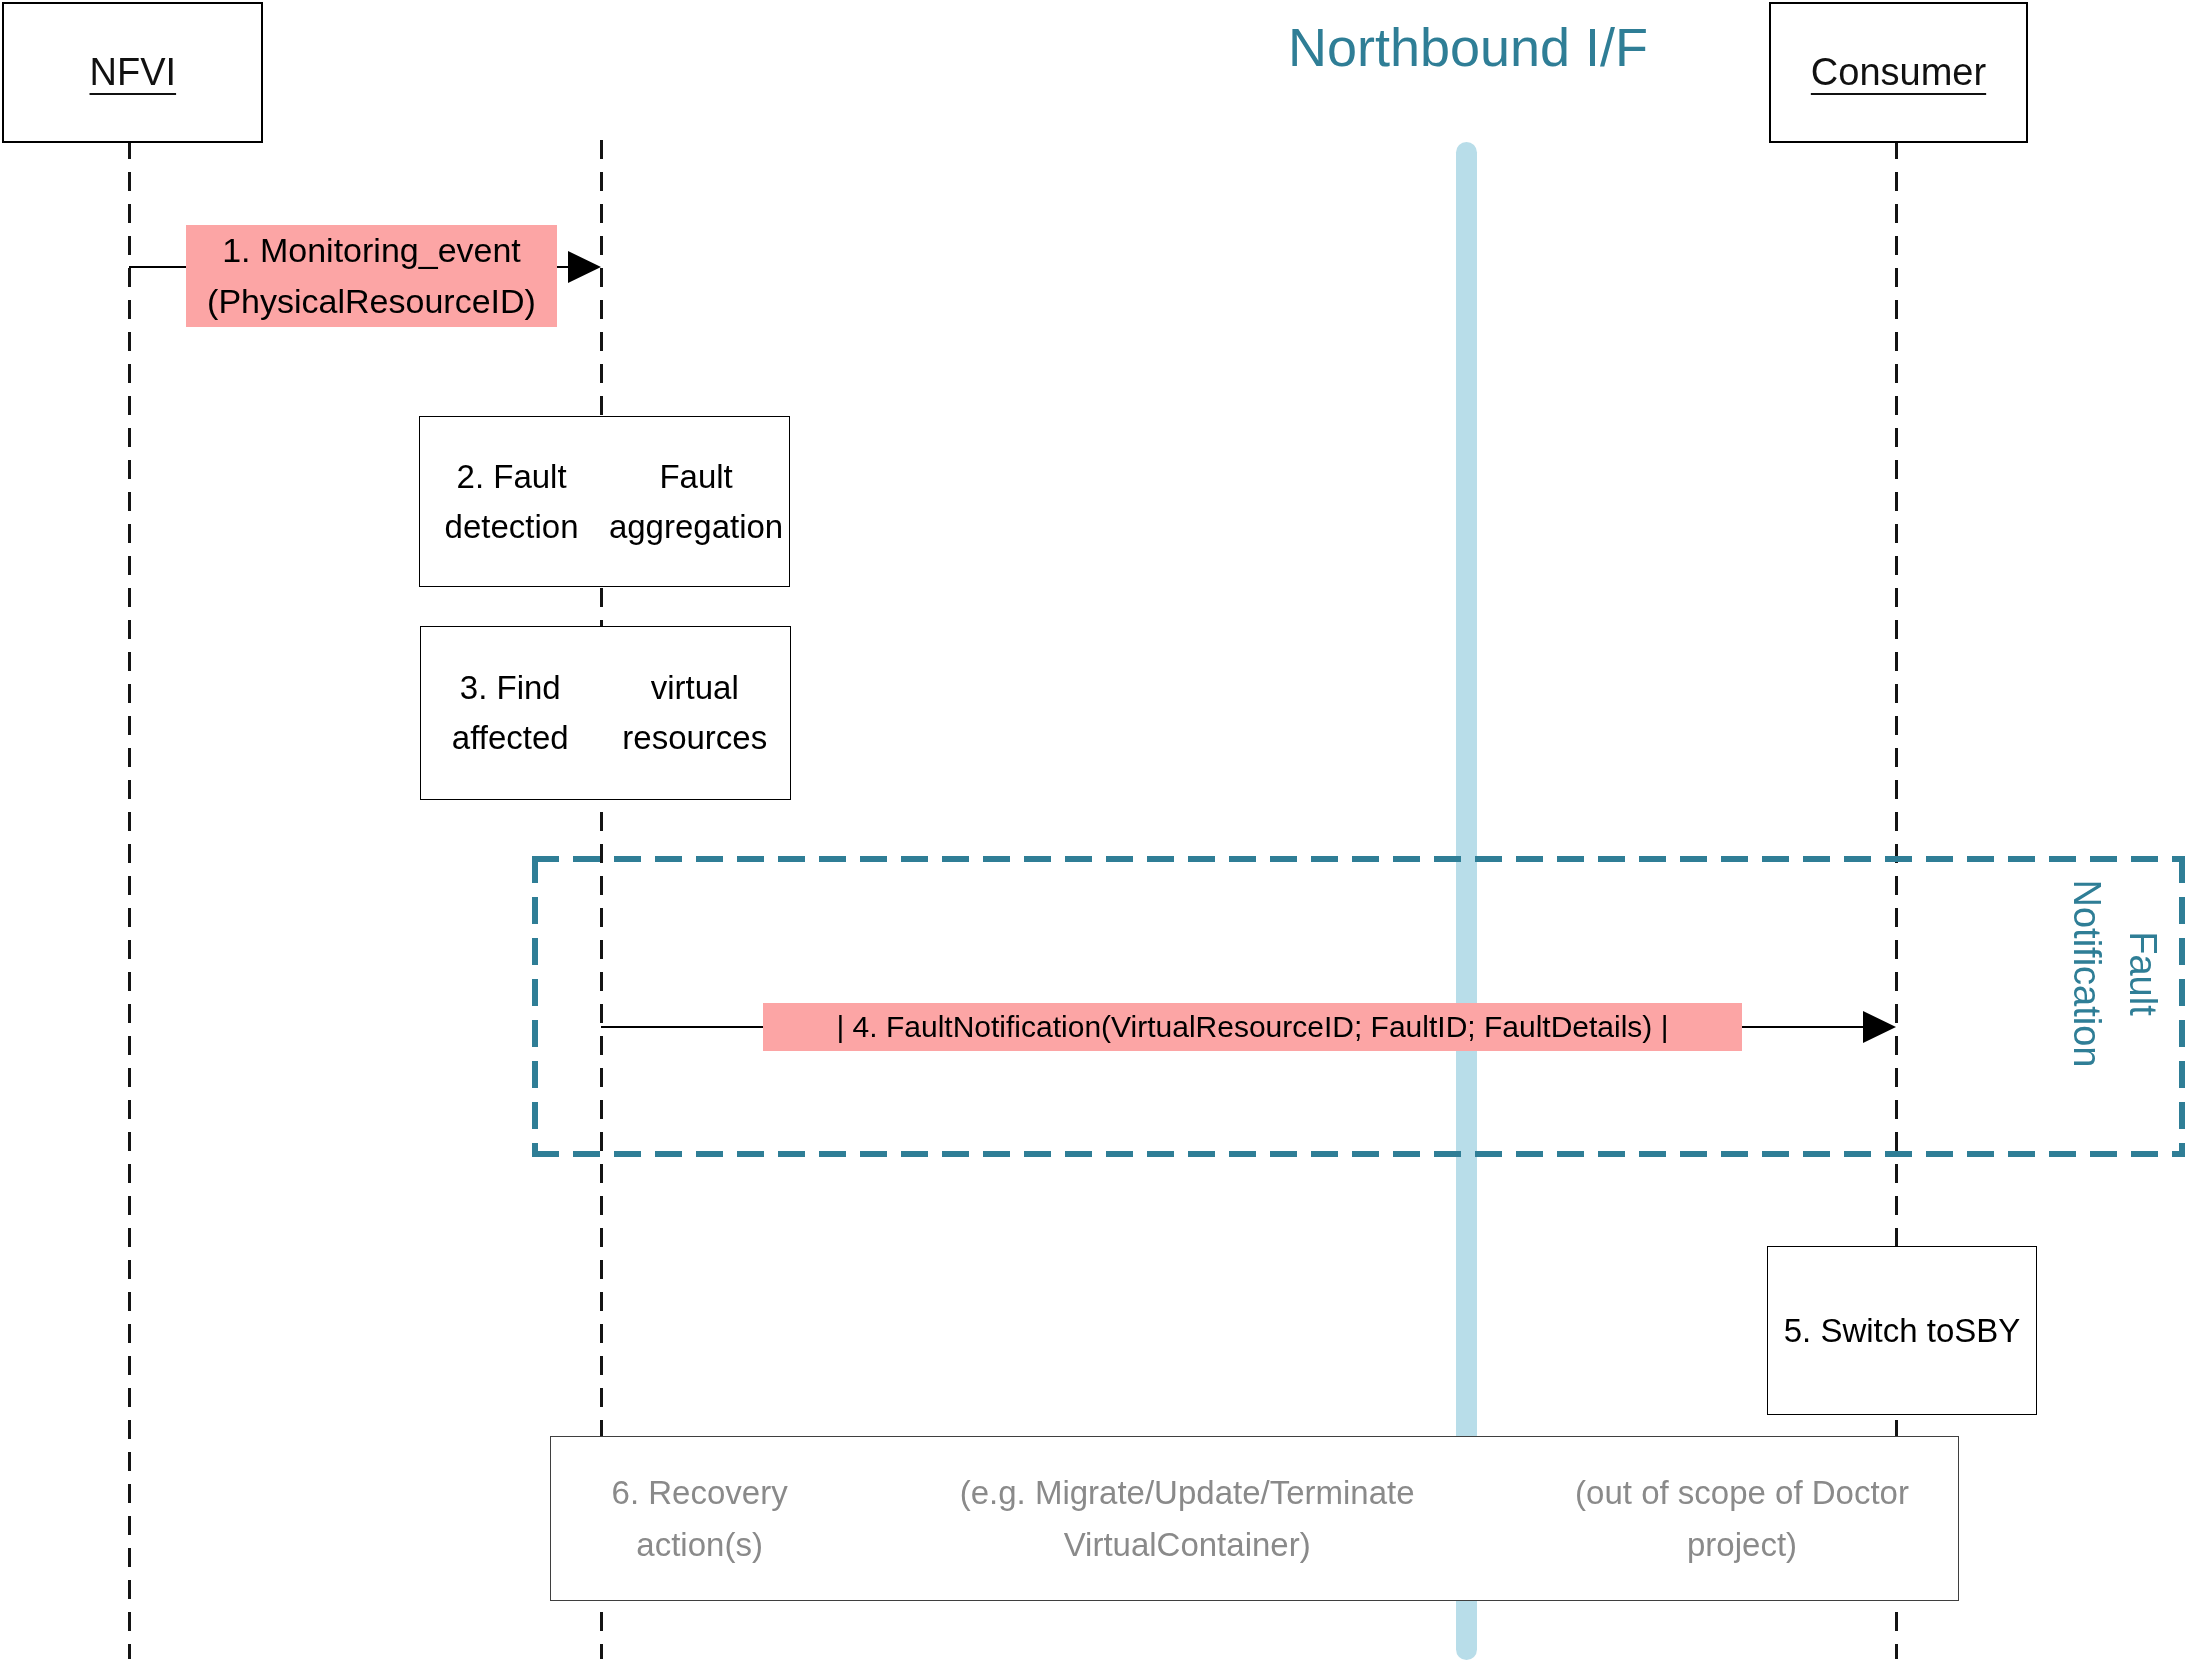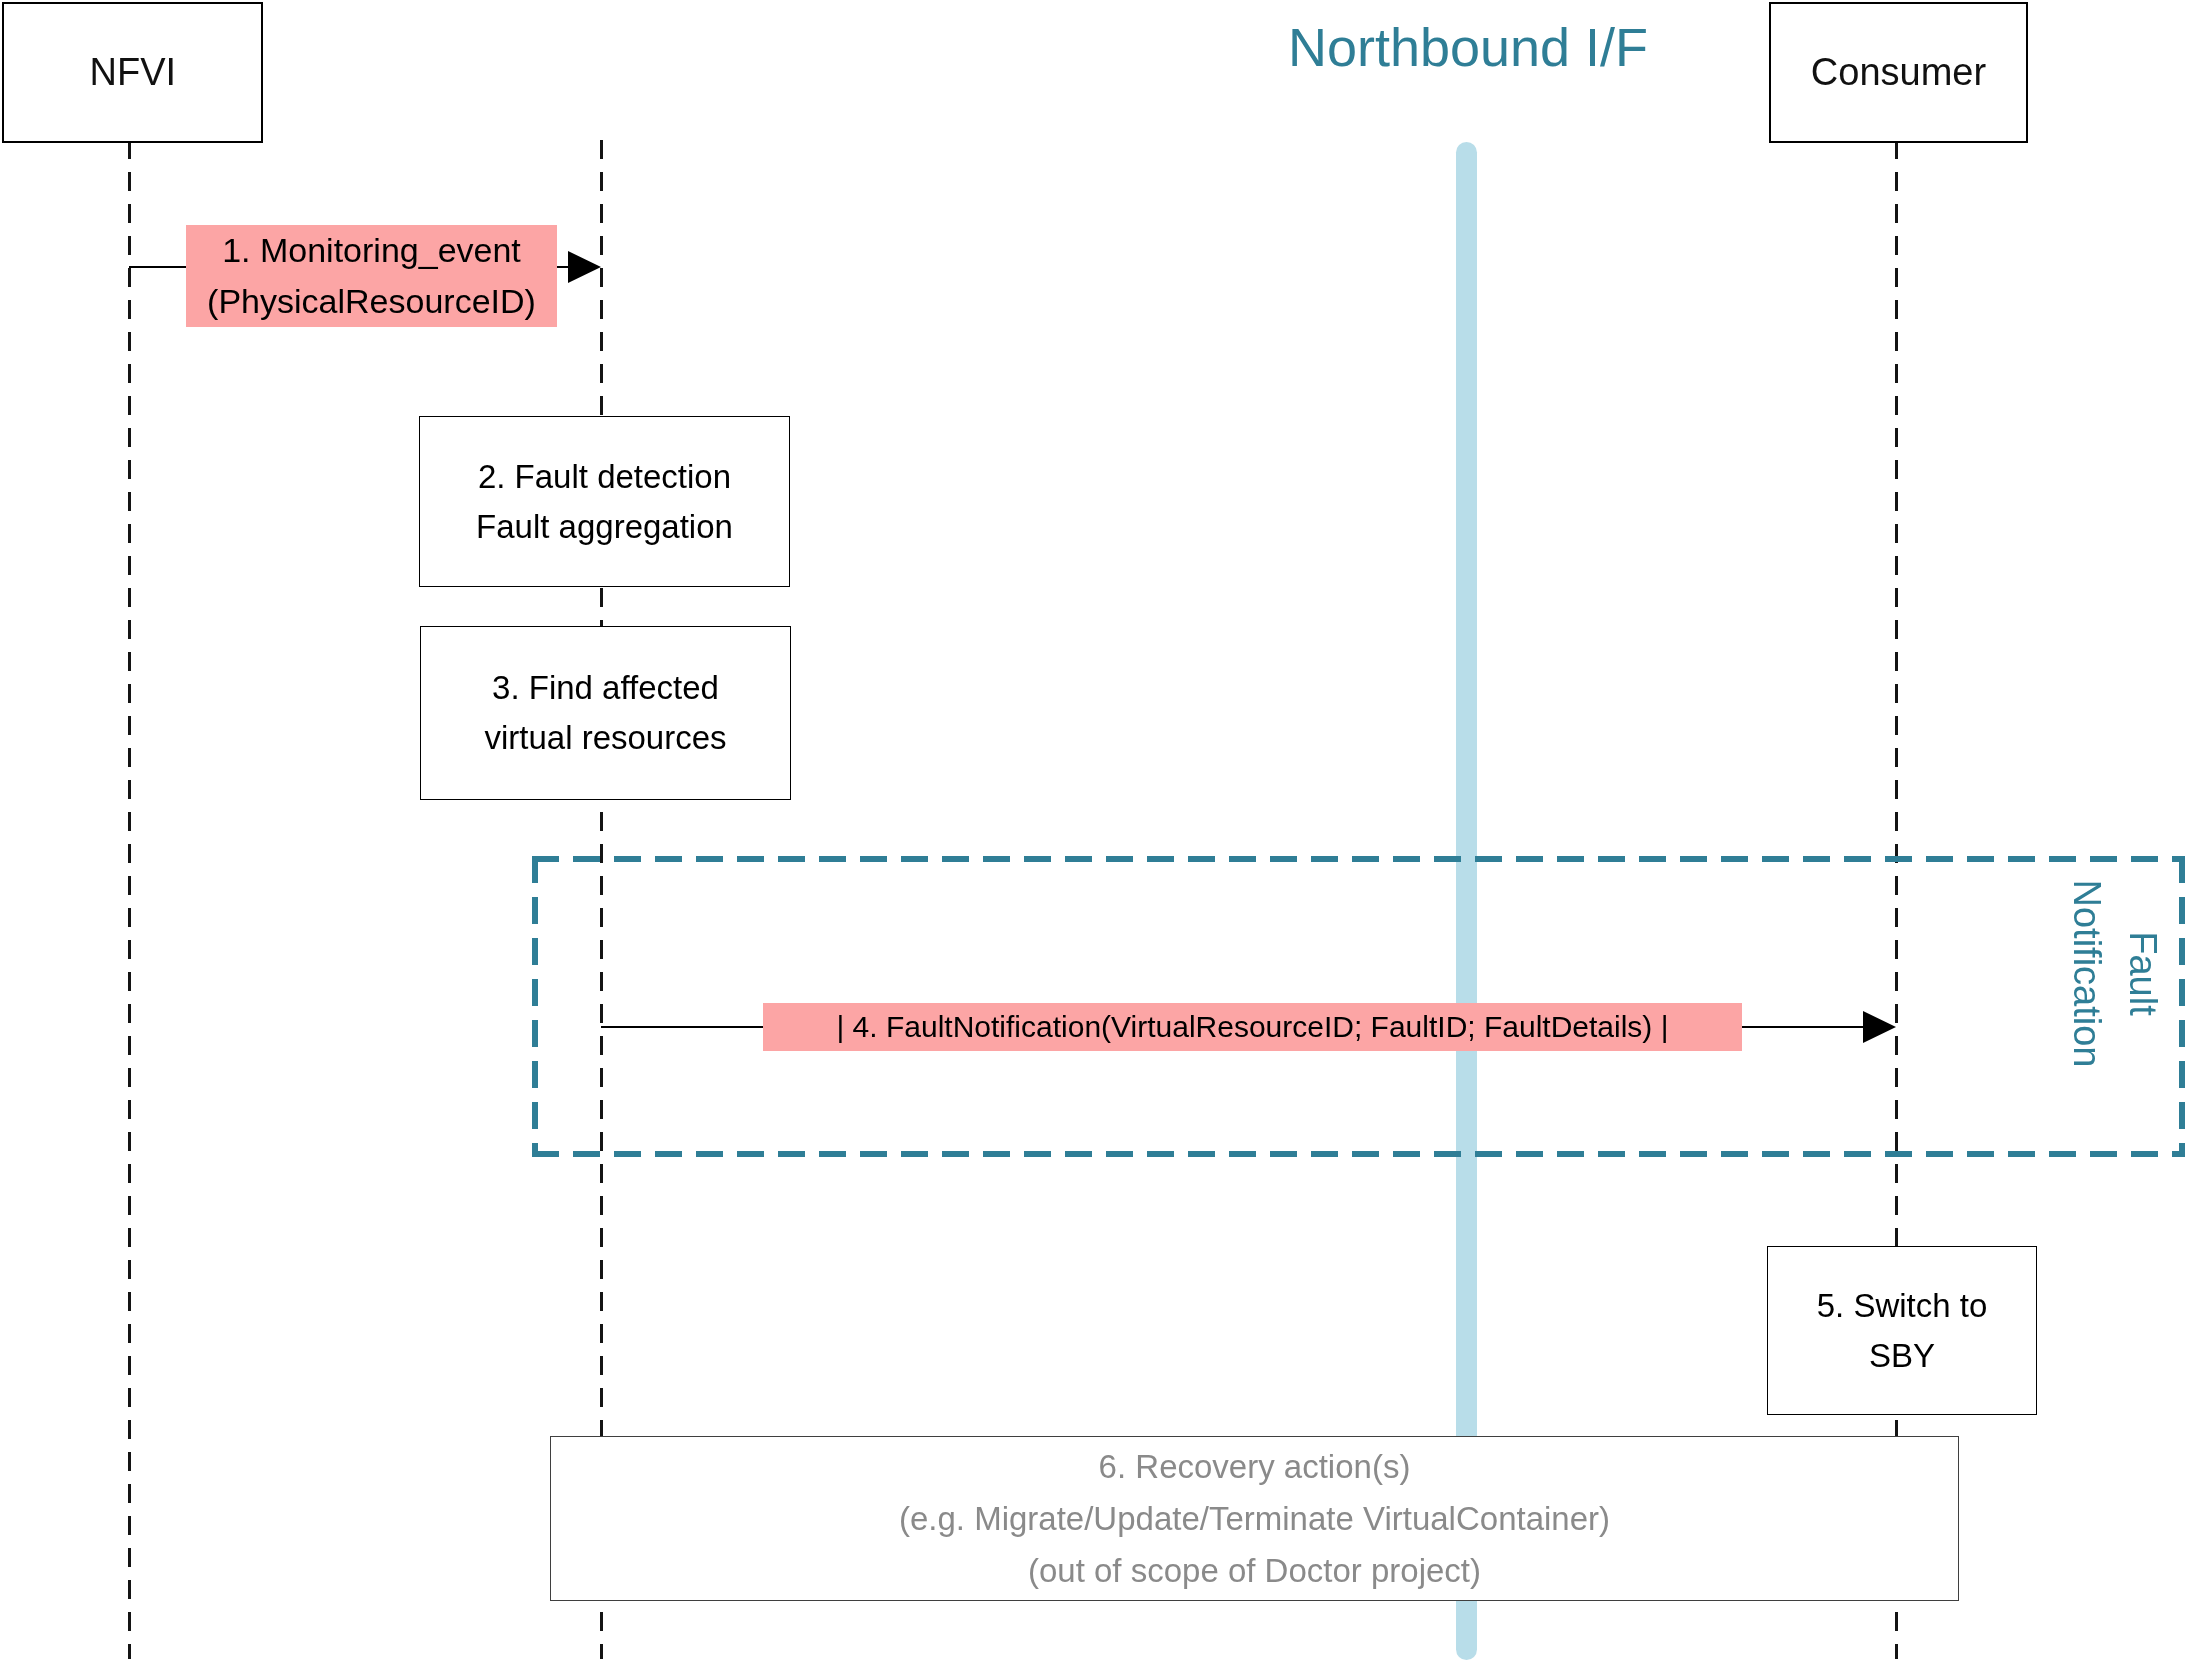--- a/index.html
+++ b/index.html
@@ -11,21 +11,21 @@
   html,body{margin:0;padding:0;background:#ffffff;}
   .page{
     position:relative;width:2194px;height:1674px;background:#ffffff;
     font-family:"Liberation Sans", sans-serif;color:var(--ink);overflow:hidden;
   }
   
   .actor{
     position:absolute;top:2.3px;height:137px;border:2.8px solid #000;background:#fff;
     display:flex;align-items:center;justify-content:center;font-size:38px;z-index:3;
   }
-  .actor .lbl{text-underline-offset:7.9px;text-decoration-thickness:2.3px;}
+  .actor .lbl{text-decoration:underline;text-underline-offset:7.9px;text-decoration-thickness:2.3px;}
   #actor-nfvi{left:2.3px;width:257px;}
   #actor-vim{left:473px;width:255px;}
   #actor-consumer{left:1769px;width:255px;}
 
   
   .lifeline{
     position:absolute;top:140px;height:1519px;width:2.8px;z-index:1;
     background:repeating-linear-gradient(to bottom,#141414 0 18.6px,transparent 18.6px 32px);
   }
   #lifeline-nfvi{left:128px;}
@@ -38,21 +38,21 @@
     font-size:54px;line-height:62px;color:var(--teal);z-index:2;white-space:nowrap;
   }
   #nb-line{
     position:absolute;left:1456px;top:142px;width:21.4px;height:1518px;
     background:var(--lightblue);border-radius:10.7px;z-index:1;
   }
 
   
   .box{
     position:absolute;background:#fff;border:1.7px solid #000;z-index:3;
-    display:flex;flex-direction:column;align-items:center;justify-content:center;
+    display:flex;flex-direction:row;align-items:center;justify-content:center;
     text-align:center;font-size:33px;line-height:50px;color:#000;
   }
   #box2{left:419px;top:416px;width:369px;height:169px;}
   #box3{left:420px;top:626px;width:369px;height:172px;}
   #box5{left:1767px;top:1246px;width:268px;height:167px;}
   #box6{
     left:550px;top:1436px;width:1407px;height:163px;
     border:1.7px solid #3F3F3F;color:var(--gray);line-height:52px;
   }
 

